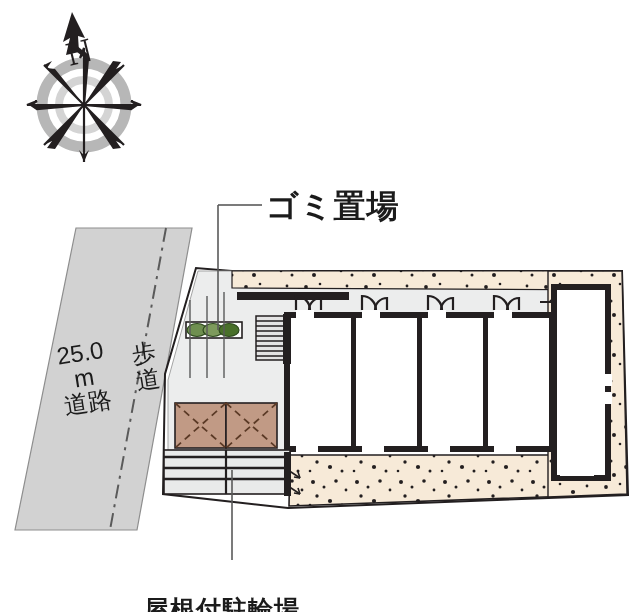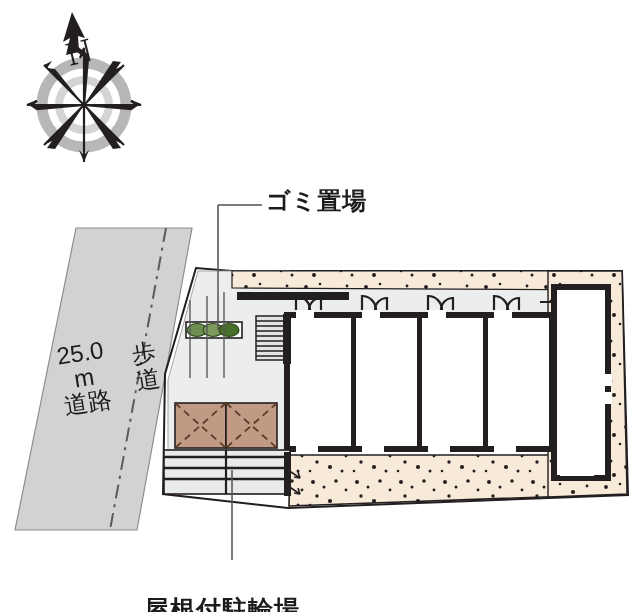--- a/index.html
+++ b/index.html
@@ -22,21 +22,21 @@
   }
   .label-text {
     position: absolute;
     color: #1b1b1b;
     white-space: nowrap;
     letter-spacing: 1px;
   }
   #label-gomi {
     left: 266px;
     top: 185px;
-    font-size: 24px;
+    font-size: 32px;
     font-weight: 600;
   }
   #label-bicycle {
     left: 144px;
     top: 593px;
     font-size: 25px;
     font-weight: 600;
   }
   .road-text {
     position: absolute;

